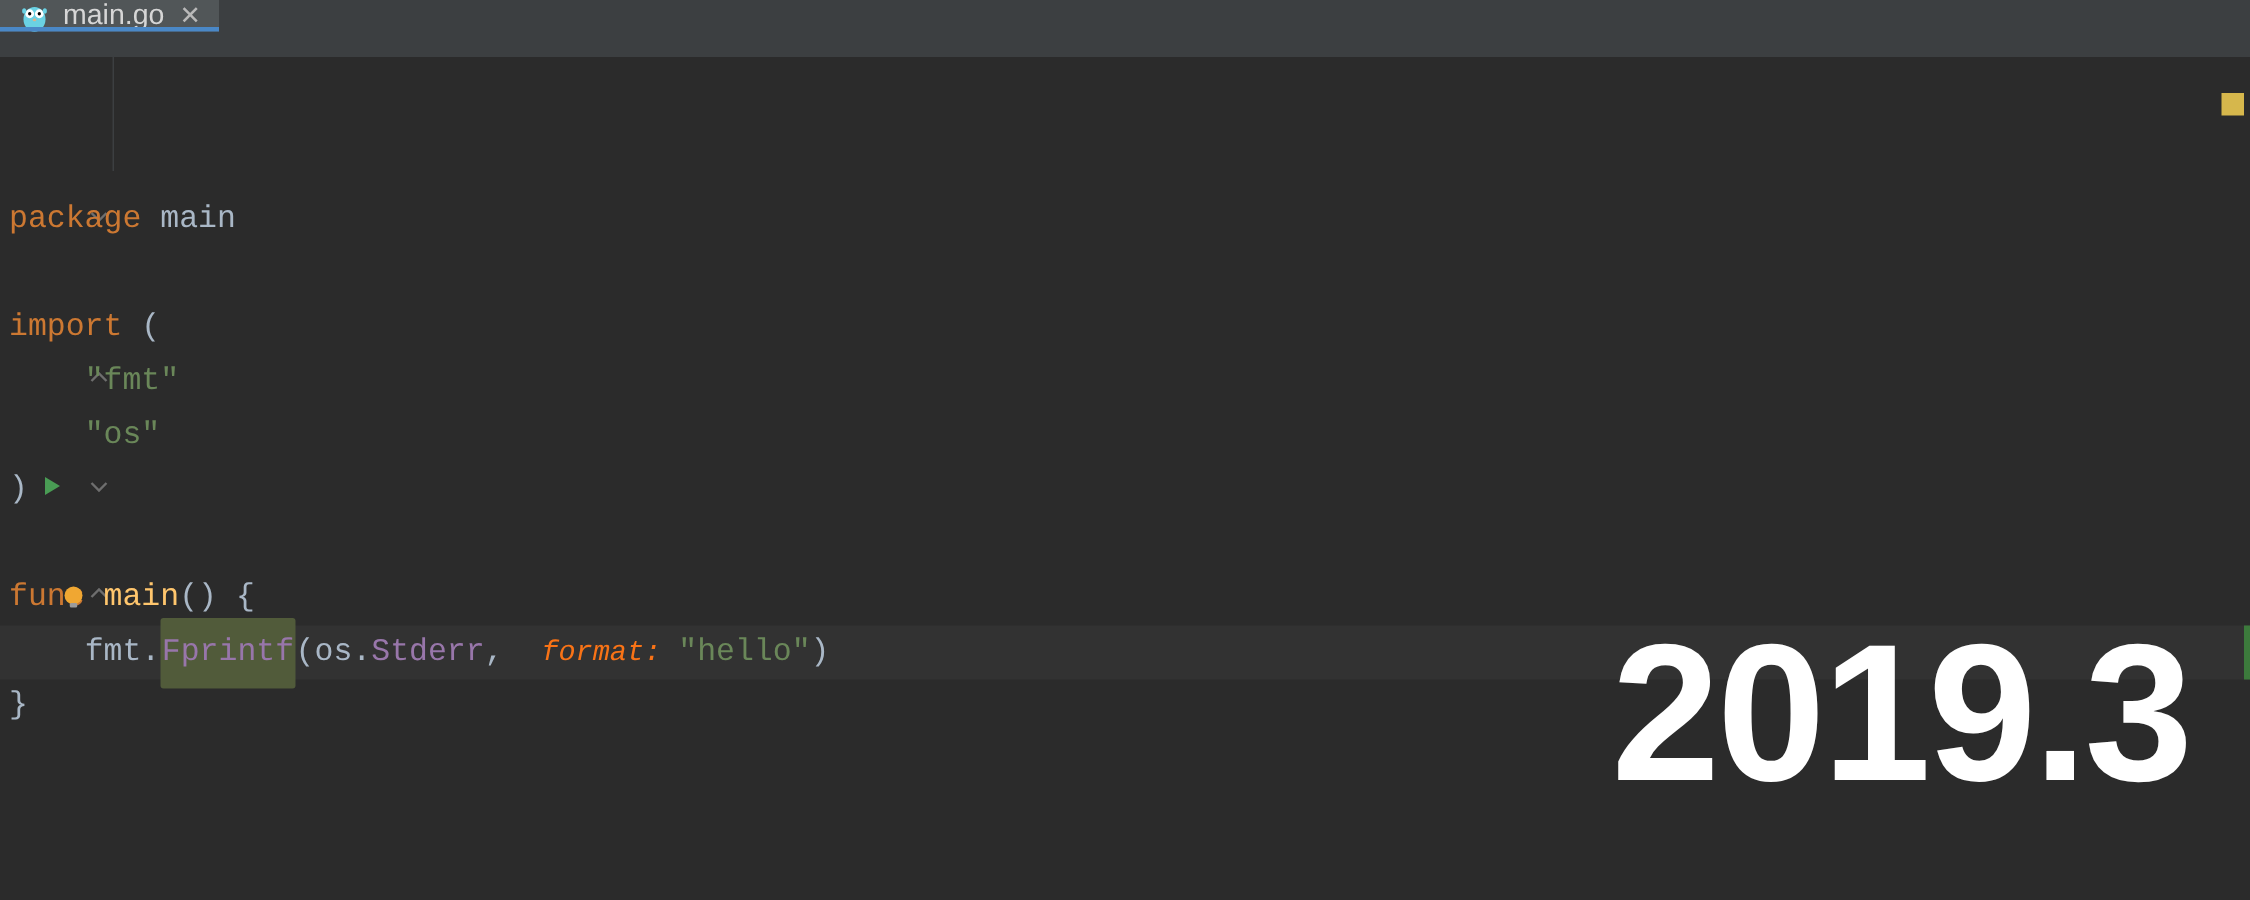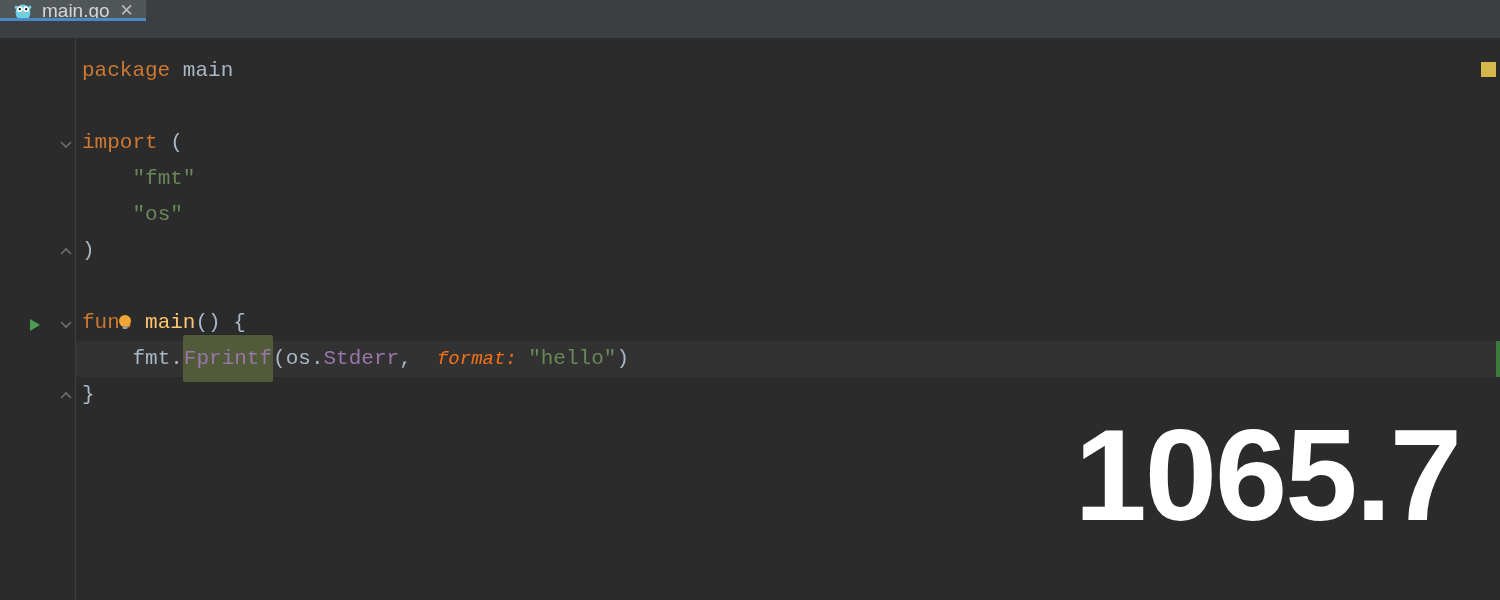--- a/index.html
+++ b/index.html
@@ -46,20 +46,21 @@
     color: #b9b9b9;
     font-size: 17px;
     margin-left: 2px;
   }
 
   
   .editor {
     position: relative;
     display: flex;
     height: 562px; 
+    flex-direction: column;
   }
   .gutter {
     width: 76px;
     flex: 0 0 76px;
     background: #2b2b2b;
     position: relative;
     border-right: 1px solid #3c3f41;
   }
   .fold {
     position: absolute;
@@ -184,13 +185,13 @@
       </div>
     </div>
   <div class="code" id="code"><div class="line" style="position: absolute; top: 15px; left: 6px;"><span class="kw">package</span><span class="punct"> </span><span class="def">main</span></div><div class="line" style="position: absolute; top: 51px; left: 6px;"></div><div class="line" style="position: absolute; top: 87px; left: 6px;"><span class="kw">import</span><span class="punct"> (</span></div><div class="line" style="position: absolute; top: 123px; left: 6px;"><span class="punct">    </span><span class="str">"fmt"</span></div><div class="line" style="position: absolute; top: 159px; left: 6px;"><span class="punct">    </span><span class="str">"os"</span></div><div class="line" style="position: absolute; top: 195px; left: 6px;"><span class="punct">)</span></div><div class="line" style="position: absolute; top: 231px; left: 6px;"></div><div class="line" style="position: absolute; top: 267px; left: 6px;"><span class="kw">func</span><span class="punct"> </span><span class="ident">main</span><span class="punct">() {</span><span class="intention-bulb"><svg width="20" height="20" viewBox="0 0 20 20">
             <circle cx="10" cy="8" r="6" fill="#f0a732"></circle>
             <rect x="7.5" y="13" width="5" height="3" rx="1" fill="#9b9b9b"></rect>
           </svg></span></div><div class="current-line" style="top: 303px; height: 36px;"></div><div class="current-line-stripe" style="top: 303px; height: 36px; position: absolute;"></div><div class="line" style="position: absolute; top: 303px; left: 6px;"><span class="punct">    </span><span class="def">fmt</span><span class="punct">.</span><span class="memb hl-box">Fprintf</span><span class="punct">(</span><span class="def">os</span><span class="punct">.</span><span class="memb">Stderr</span><span class="punct">,  </span><span class="hint">format: </span><span class="str">"hello"</span><span class="punct">)</span></div><div class="line" style="position: absolute; top: 339px; left: 6px;"><span class="punct">}</span></div></div>
 </div>
 
 <div class="error-stripe"></div>
 
-<div class="version-overlay">1065.7</div>
+<div class="version-overlay">2019.3</div>
 
 </body></html>

